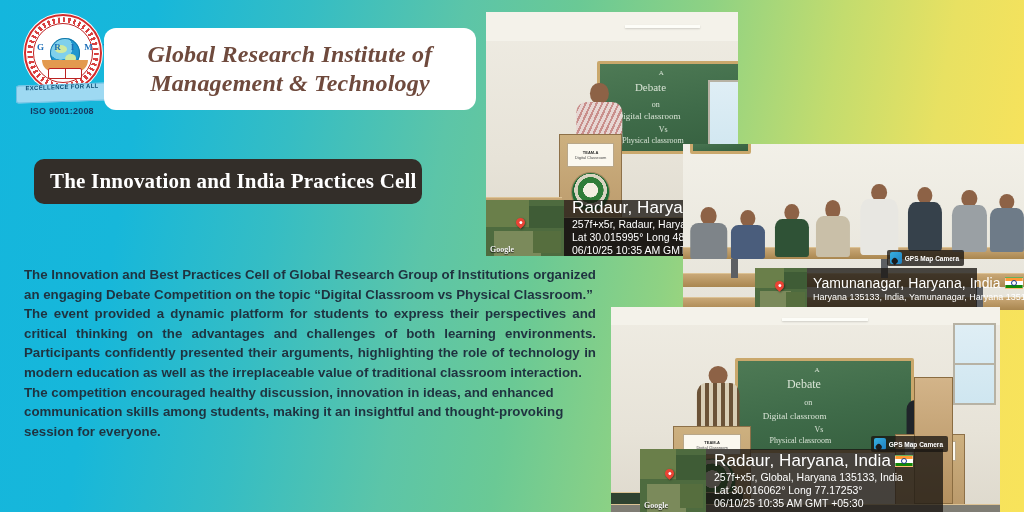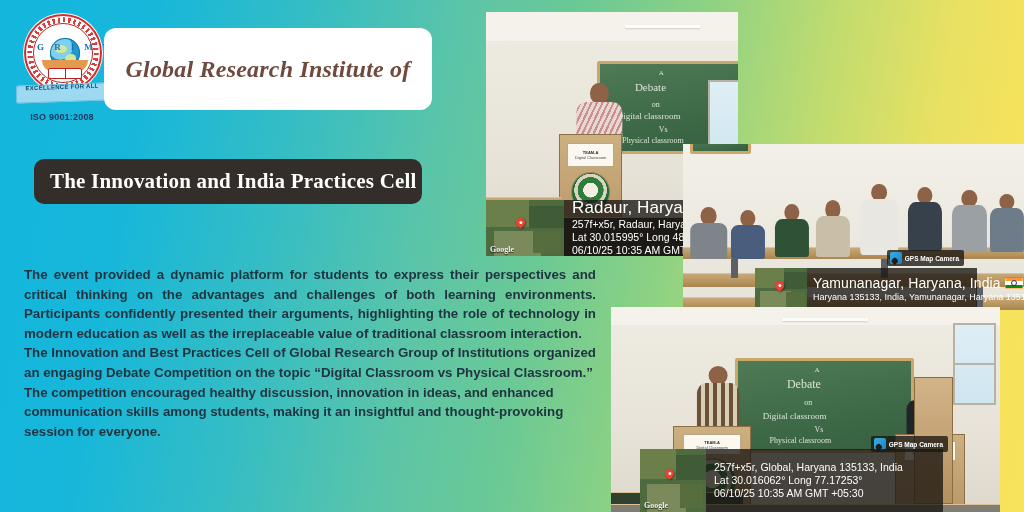--- a/index.html
+++ b/index.html
@@ -82,25 +82,24 @@
   }
   .logo-ribbon span{
     display:block; text-align:center; line-height:18px;
     font:bold 6px "Liberation Sans", sans-serif; color:#0c4f75;
     letter-spacing:.3px;
   }
   .logo-iso{
     position:absolute; left:0; top:92px; width:92px; text-align:center;
     font:bold 9px "Liberation Sans", sans-serif; color:#17365f;
     letter-spacing:.2px;
-    margin-top:6px;
   }
 
   .title-card{
-    position:absolute; left:104px; top:28px; width:328px; height:82px;
+    position:absolute; left:104px; top:28px; width:372px; height:82px;
     background:#ffffff; border-radius:12px;
     display:flex; flex-direction:column; justify-content:center; align-items:center;
     gap:2px;
   }
   .title-card .line{
     font:italic bold 24px "Liberation Serif", serif;
     color:#6f4a3d; letter-spacing:.2px; white-space:nowrap;
   }
 
   .badge-card{
@@ -228,29 +227,30 @@
     </div>
   </div>
   <div class="logo-ribbon">
     <span>EXCELLENCE FOR ALL</span>
   </div>
   <div class="logo-iso">ISO 9001:2008</div>
 </div>
 
 <div class="title-card">
   <div class="line">Global Research Institute of</div>
+  <div class="line">Management &amp; Technology</div>
 </div>
 
 <div class="badge-card">
   <div class="txt">The Innovation and India Practices Cell</div>
 </div>
 
 <div class="body-copy">
+  <p>The Innovation and Best Practices Cell of Global Research Group of Institutions organized an engaging Debate Competition on the topic “Digital Classroom vs Physical Classroom.”</p>
   <p>The event provided a dynamic platform for students to express their perspectives and critical thinking on the advantages and challenges of both learning environments. Participants confidently presented their arguments, highlighting the role of technology in modern education as well as the irreplaceable value of traditional classroom interaction.</p>
-  <p>The Innovation and Best Practices Cell of Global Research Group of Institutions organized an engaging Debate Competition on the topic “Digital Classroom vs Physical Classroom.”</p>
   <p class="last-nojust">The competition encouraged healthy discussion, innovation in ideas, and enhanced communication skills among students, making it an insightful and thought-provoking session for everyone.</p>
 </div>
 
 <div class="photo" style="left:486px; top:12px; width:252px; height:244px;">
   <div class="room">
     <div class="wall"></div>
     <div class="ceil"></div>
     <div class="tube" style="left:55%; top:13px; width:30%;"></div>
     <div class="board" style="left:44%; top:20%; width:58%; height:38%;">
       <div class="chalk" style="left:42%; top:6%; font-size:7px;">A</div>
@@ -411,18 +411,21 @@
   <div class="gps" style="height:63px; left:29px; width:303px;">
     <div class="map" style="width:66px;">
       <div class="p1"></div>
       <div class="p2"></div>
       <div class="p3"></div>
       <div class="p4"></div>
       <div class="pin"></div>
       <div class="gl">Google</div>
     </div>
     <div class="txt">
+      <div class="t1">
+        <span>Radaur, Haryana, India</span><span class="flag"></span>
+      </div>
       <div class="t2">257f+x5r, Global, Haryana 135133, India</div>
       <div class="t3">Lat 30.016062° Long 77.17253°</div>
       <div class="t4">06/10/25 10:35 AM GMT +05:30</div>
     </div>
   </div>
 </div>
 
 </body></html>

